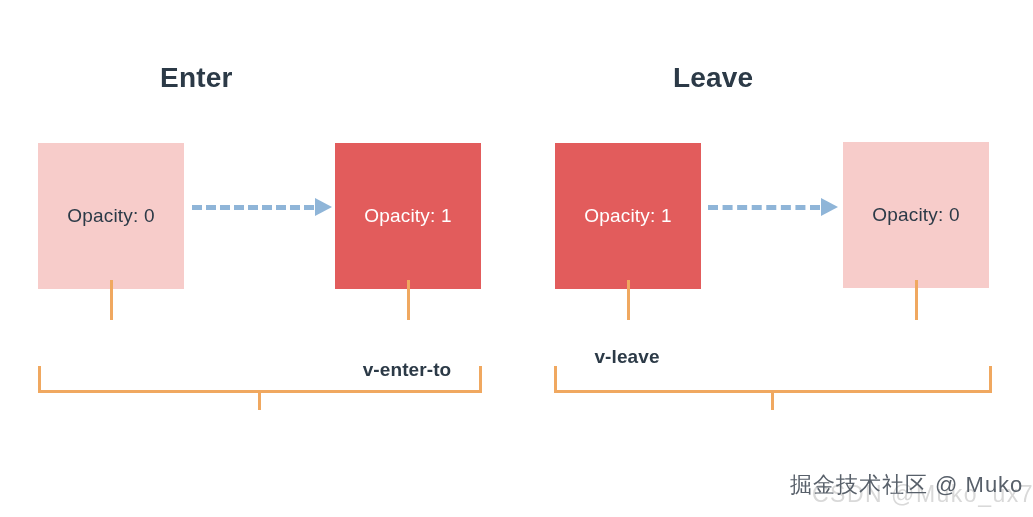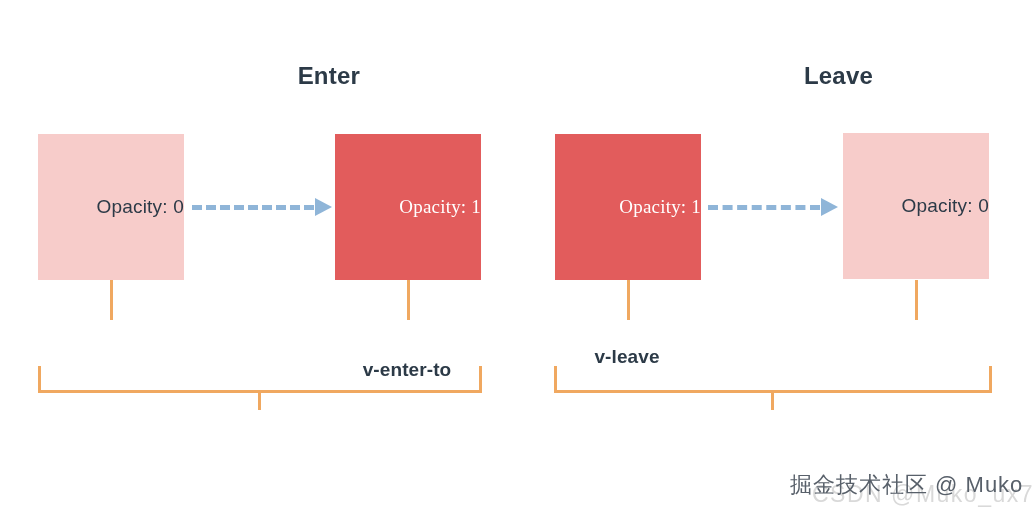--- a/index.html
+++ b/index.html
@@ -14,48 +14,48 @@
     position: relative;
     width: 1033px;
     height: 517px;
     background: #ffffff;
     overflow: hidden;
   }
 
   
   .section-title {
     position: absolute;
-    font-size: 24px;
+    font-size: 28px;
     font-weight: bold;
     color: #2c3a47;
     letter-spacing: 0.2px;
-    text-align: right;
+    text-align: left;
     white-space: nowrap;
   }
 
   
   .state-box {
     position: absolute;
     width: 146px;
     height: 146px;
     display: flex;
     align-items: center;
-    justify-content: flex-end;
+    justify-content: center;
     font-size: 19px;
     letter-spacing: 0.2px;
     white-space: nowrap;
+    margin-top: 9px;
   }
   .state-box.light {
     background: #f7ccca;
     color: #2c3a47;
   }
   .state-box.solid {
     background: #e25c5c;
     color: #ffffff;
-    font-family: Liberation Serif, serif;
   }
 
   
   .arrow {
     position: absolute;
     height: 14px;
     display: flex;
     align-items: center;
   }
   .arrow .dash-line {

